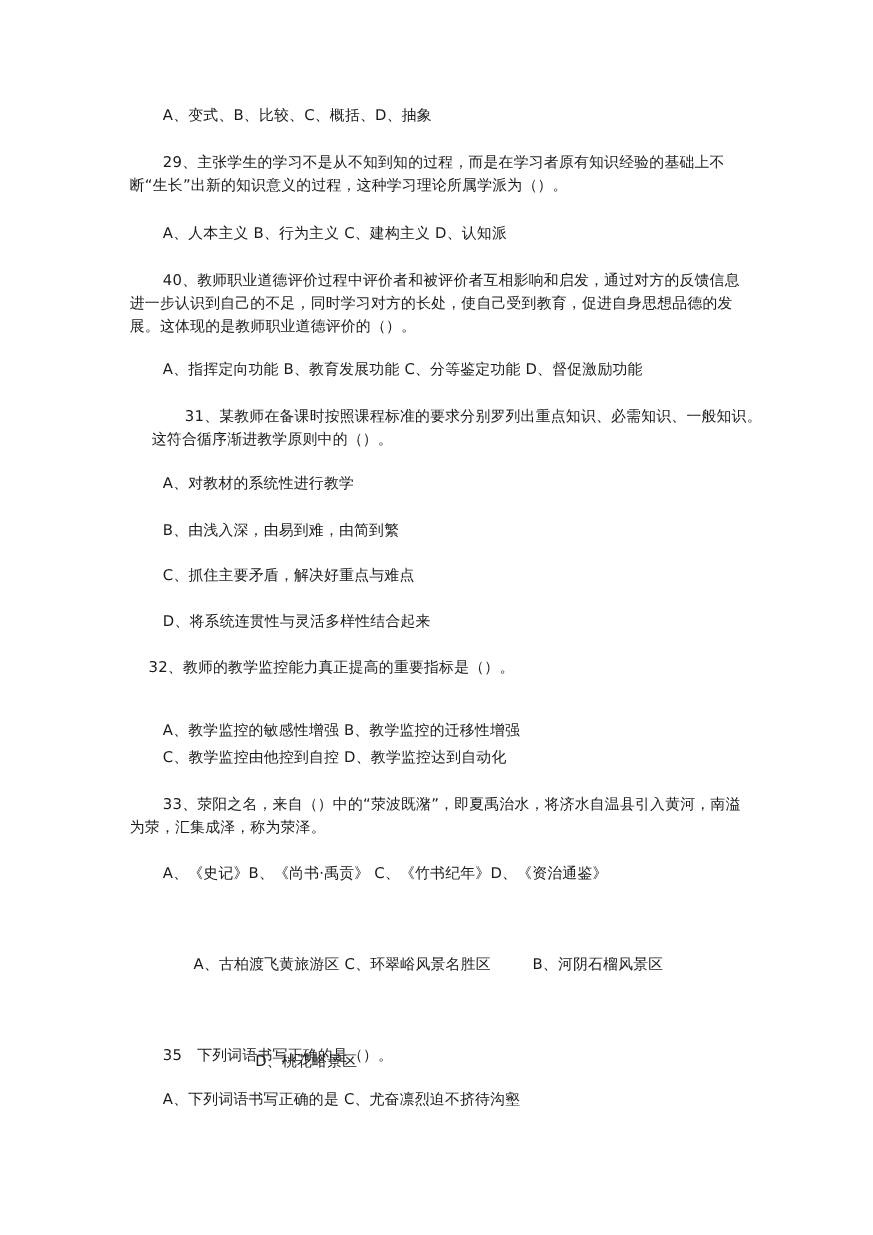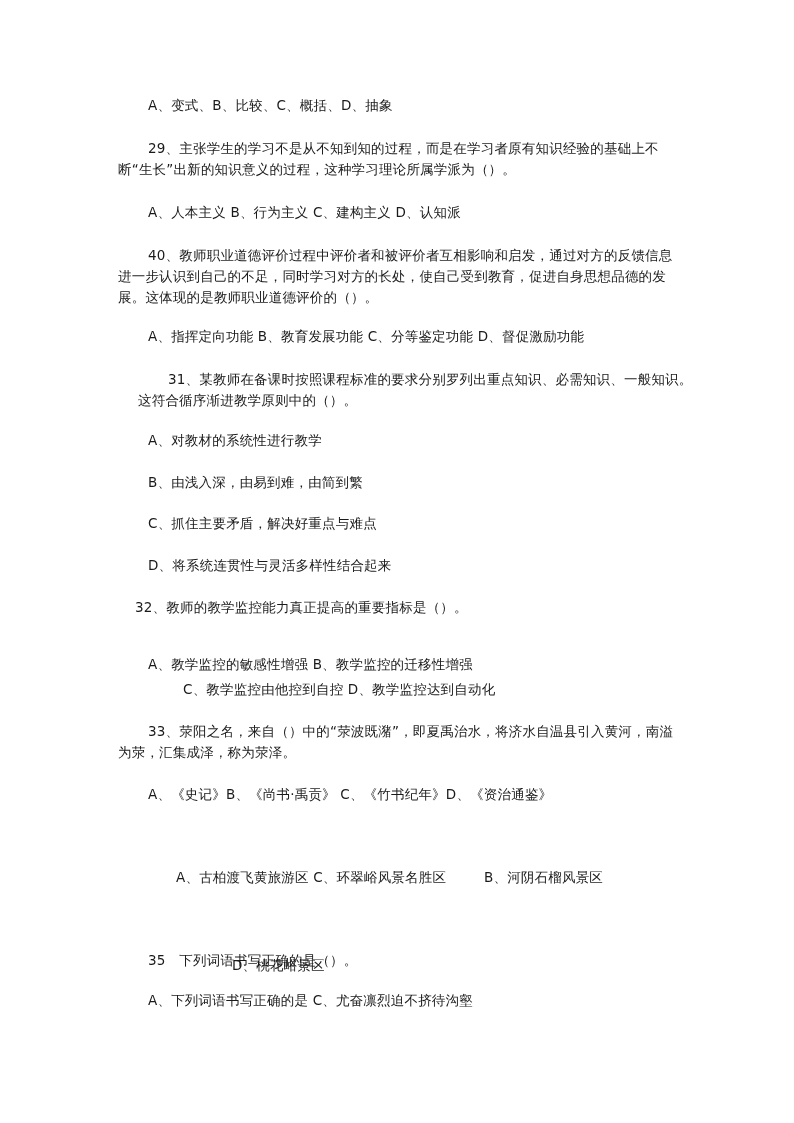--- a/index.html
+++ b/index.html
@@ -26,21 +26,21 @@
 
   <div class="para" style="top:369px;margin-left:20px;">31、某教师在备课时按照课程标准的要求分别罗列出重点知识、必需知识、一般知识。这符合循序渐进教学原则中的（）。</div>
 
   <div class="line" style="left:148px; top:430px;">A、对教材的系统性进行教学</div>
   <div class="line" style="left:148px; top:472px;">B、由浅入深，由易到难，由简到繁</div>
   <div class="line" style="left:148px; top:555px;">D、将系统连贯性与灵活多样性结合起来</div>
   <div class="line" style="left:148px; top:513px;">C、抓住主要矛盾，解决好重点与难点</div>
 
   <div class="line" style="left:135px; top:597px;">32、教师的教学监控能力真正提高的重要指标是（）。</div>
   <div class="line" style="left:148px; top:638px;margin-top:16px;">A、教学监控的敏感性增强 B、教学监控的迁移性增强</div>
-  <div class="line" style="left:148px; top:679px;margin-left:35px;">C、教学监控由他控到自控 D、教学监控达到自动化</div>
+  <div class="line" style="left:148px; top:679px;">C、教学监控由他控到自控 D、教学监控达到自动化</div>
 
   <div class="para" style="top:721px;">33、荥阳之名，来自（）中的“荥波既潴”，即夏禹治水，将济水自温县引入黄河，南溢为荥，汇集成泽，称为荥泽。</div>
 
   <div class="line" style="left:148px; top:784px;">A、《史记》B、《尚书·禹贡》 C、《竹书纪年》D、《资治通鉴》</div>
 
   <div class="line" style="left:176px; top:867px;">A、古柏渡飞黄旅游区 C、环翠峪风景名胜区</div>
   <div class="line" style="left:484px; top:867px;">B、河阴石榴风景区</div>
   <div class="line" style="left:232px; top:908px;margin-top:47px;">D、桃花峪景区</div>
 
   <div class="line" style="left:148px; top:950px;">35　下列词语书写正确的是（）。</div>

